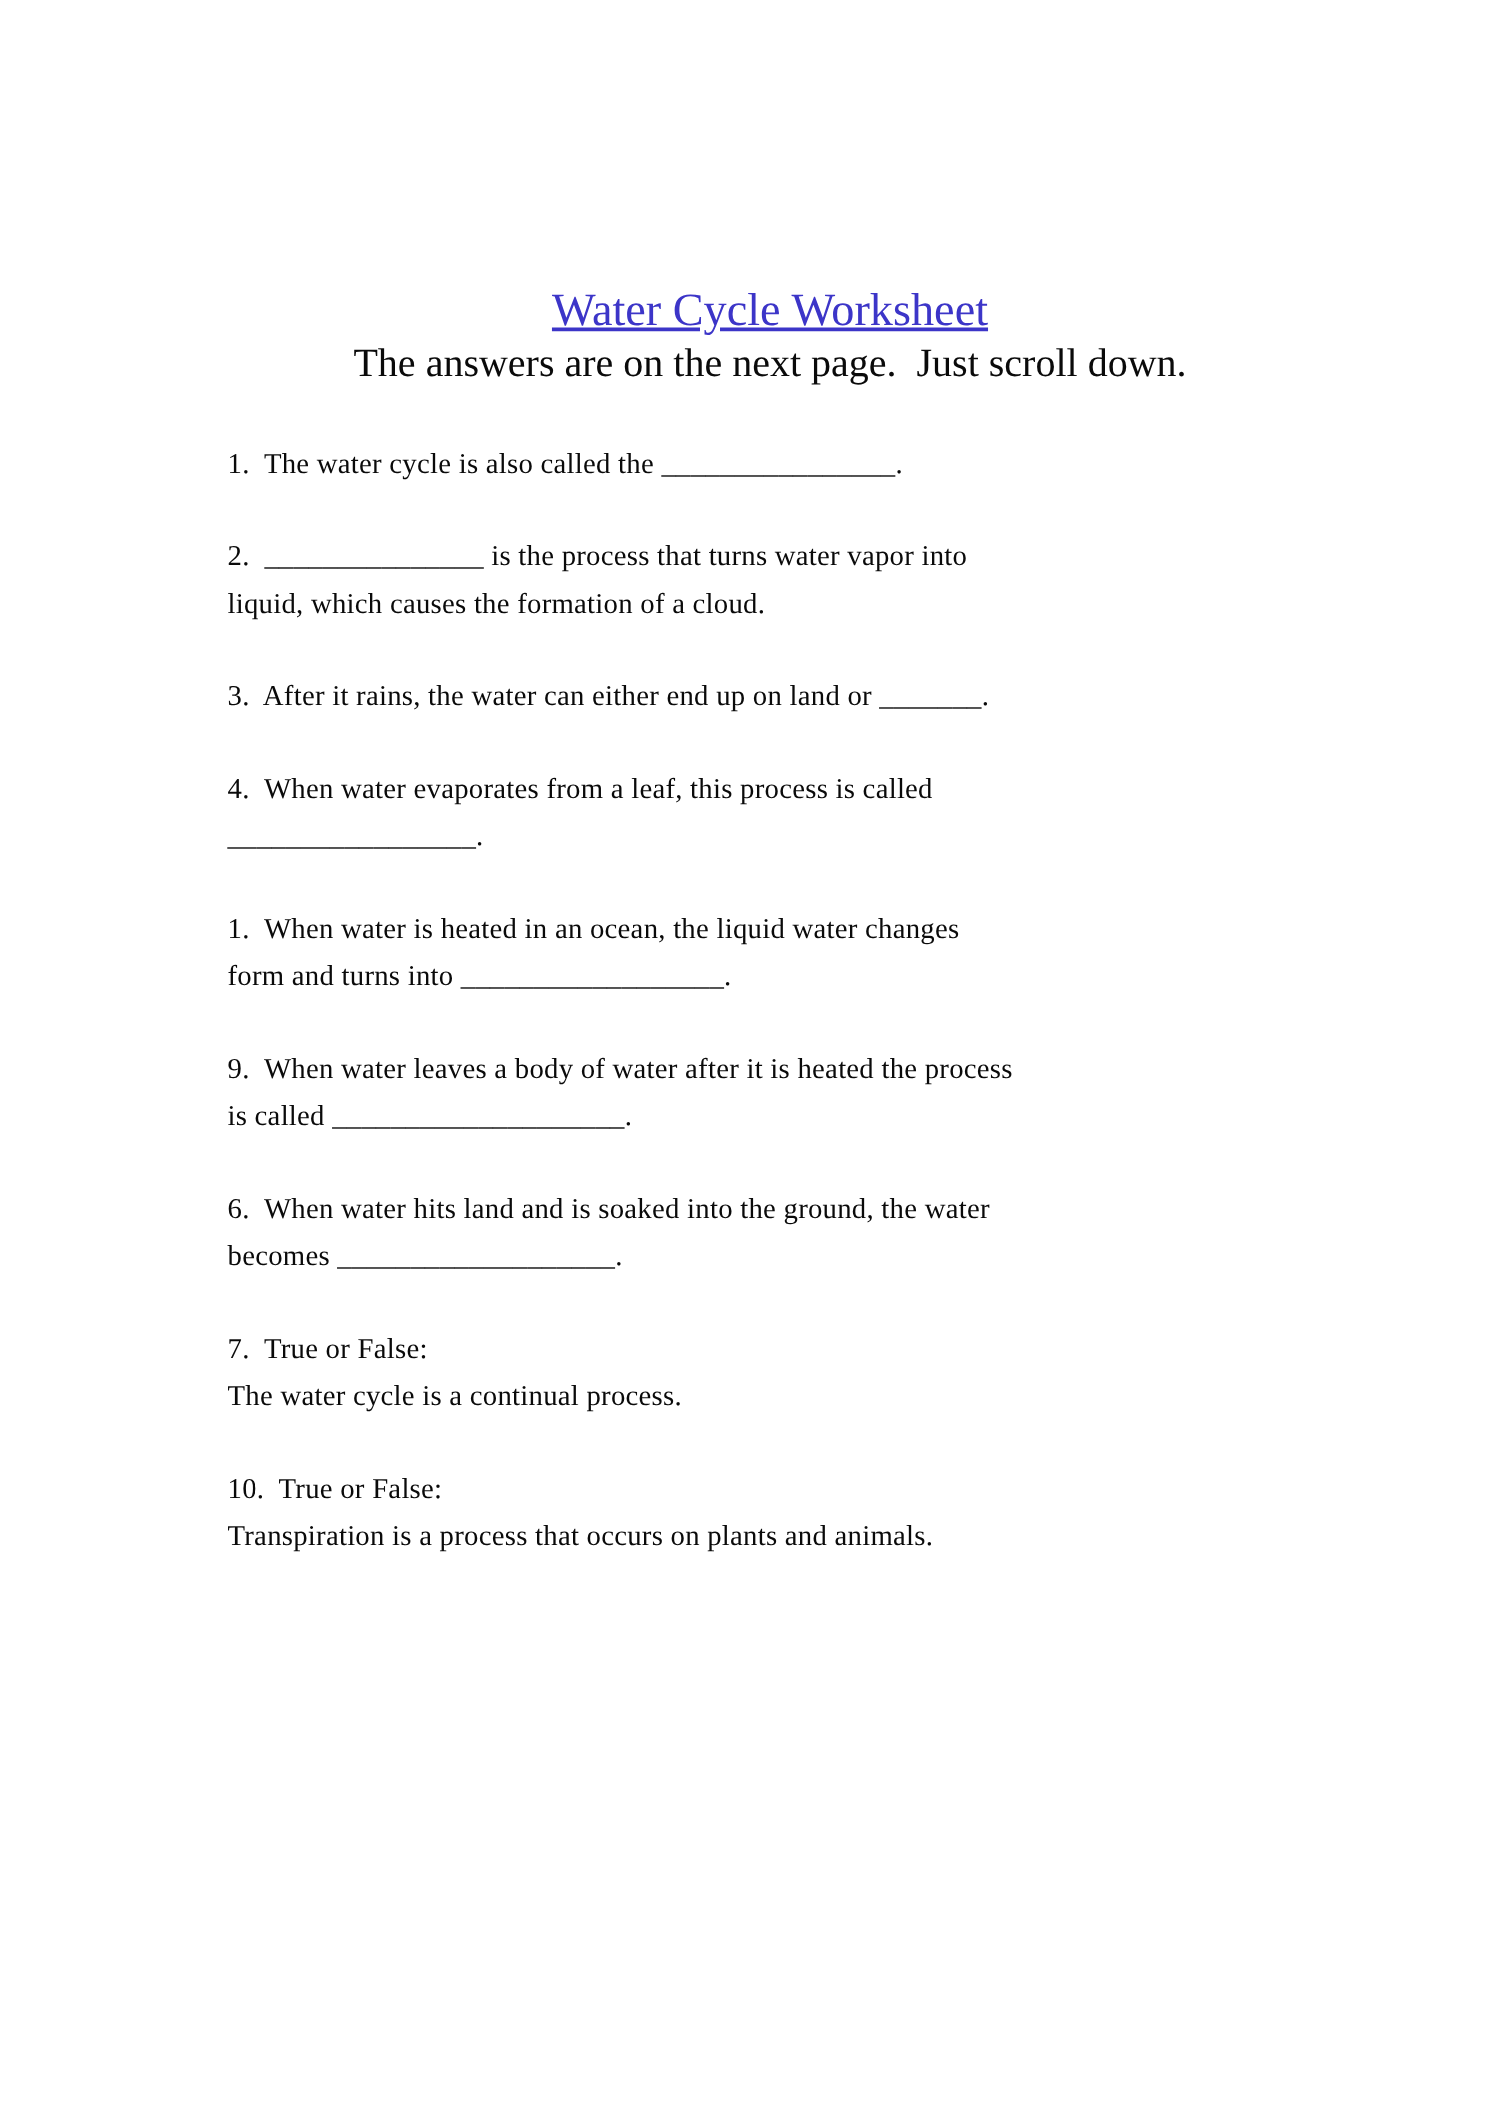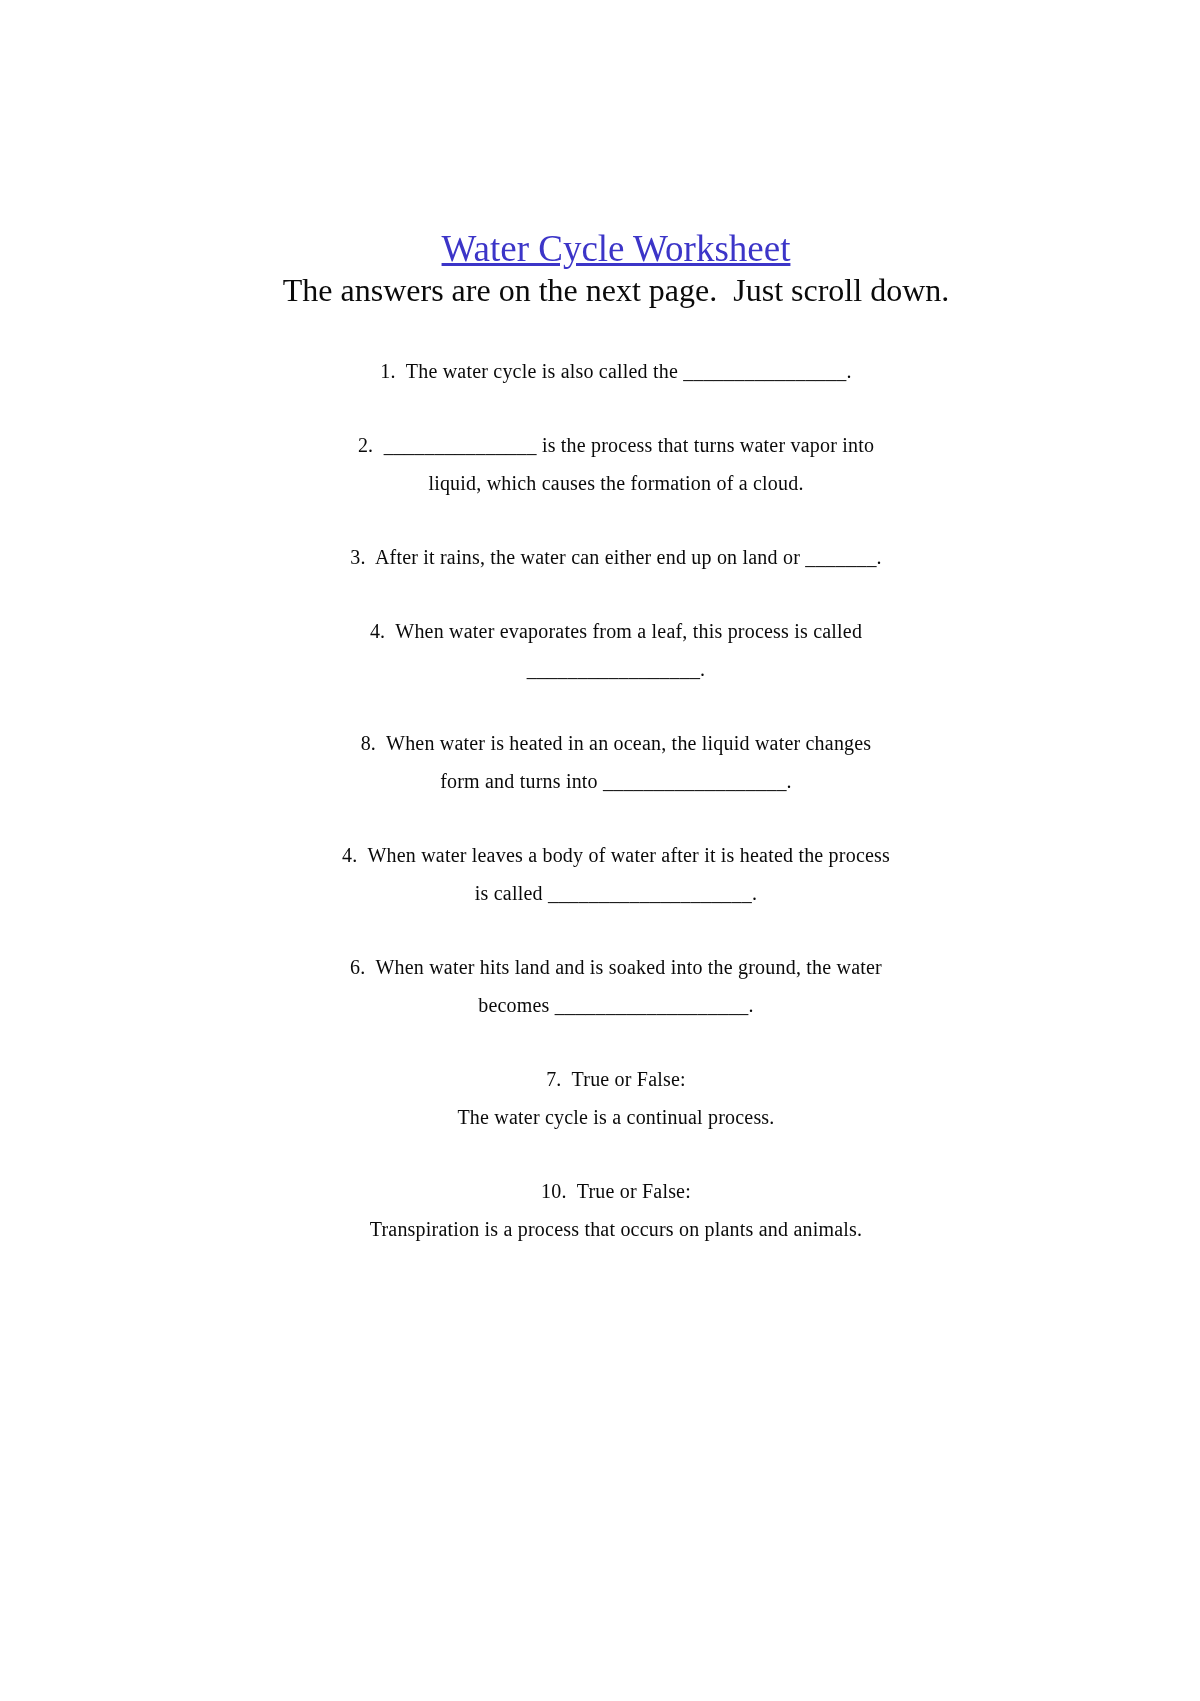--- a/index.html
+++ b/index.html
@@ -34,25 +34,24 @@
   }
   .subtitle {
     margin: 0;
     font-size: 32px;
     line-height: 36px;
     text-align: center;
     white-space: pre-wrap;
   }
   .question {
     margin: 36px 0 0 0;
-    font-size: 20px;
+    font-size: 23px;
     line-height: 38px;
     white-space: pre-wrap;
     letter-spacing: 0.2px;
-    text-align: center;
   }
   .questions .question:first-child {
     margin-top: 44px;
   }
 </style>
 </head>
 <body>
 
 <div class="page">
   <div class="content">
@@ -62,23 +61,23 @@
       <p class="subtitle">The answers are on the next page.  Just scroll down.</p>
     </div>
 
     <div class="questions">
       <p class="question">1.  The water cycle is also called the ________________.</p>
       <p class="question">2.  _______________ is the process that turns water vapor into
 liquid, which causes the formation of a cloud.</p>
       <p class="question">3.  After it rains, the water can either end up on land or _______.</p>
       <p class="question">4.  When water evaporates from a leaf, this process is called
 _________________.</p>
-      <p class="question">8.  When water is heated in an ocean, the liquid water changes
+      <p class="question">1.  When water is heated in an ocean, the liquid water changes
 form and turns into __________________.</p>
-      <p class="question">4.  When water leaves a body of water after it is heated the process
+      <p class="question">9.  When water leaves a body of water after it is heated the process
 is called ____________________.</p>
       <p class="question">6.  When water hits land and is soaked into the ground, the water
 becomes ___________________.</p>
       <p class="question">7.  True or False:
 The water cycle is a continual process.</p>
       <p class="question">10.  True or False:
 Transpiration is a process that occurs on plants and animals.</p>
     </div>
 
   </div>

